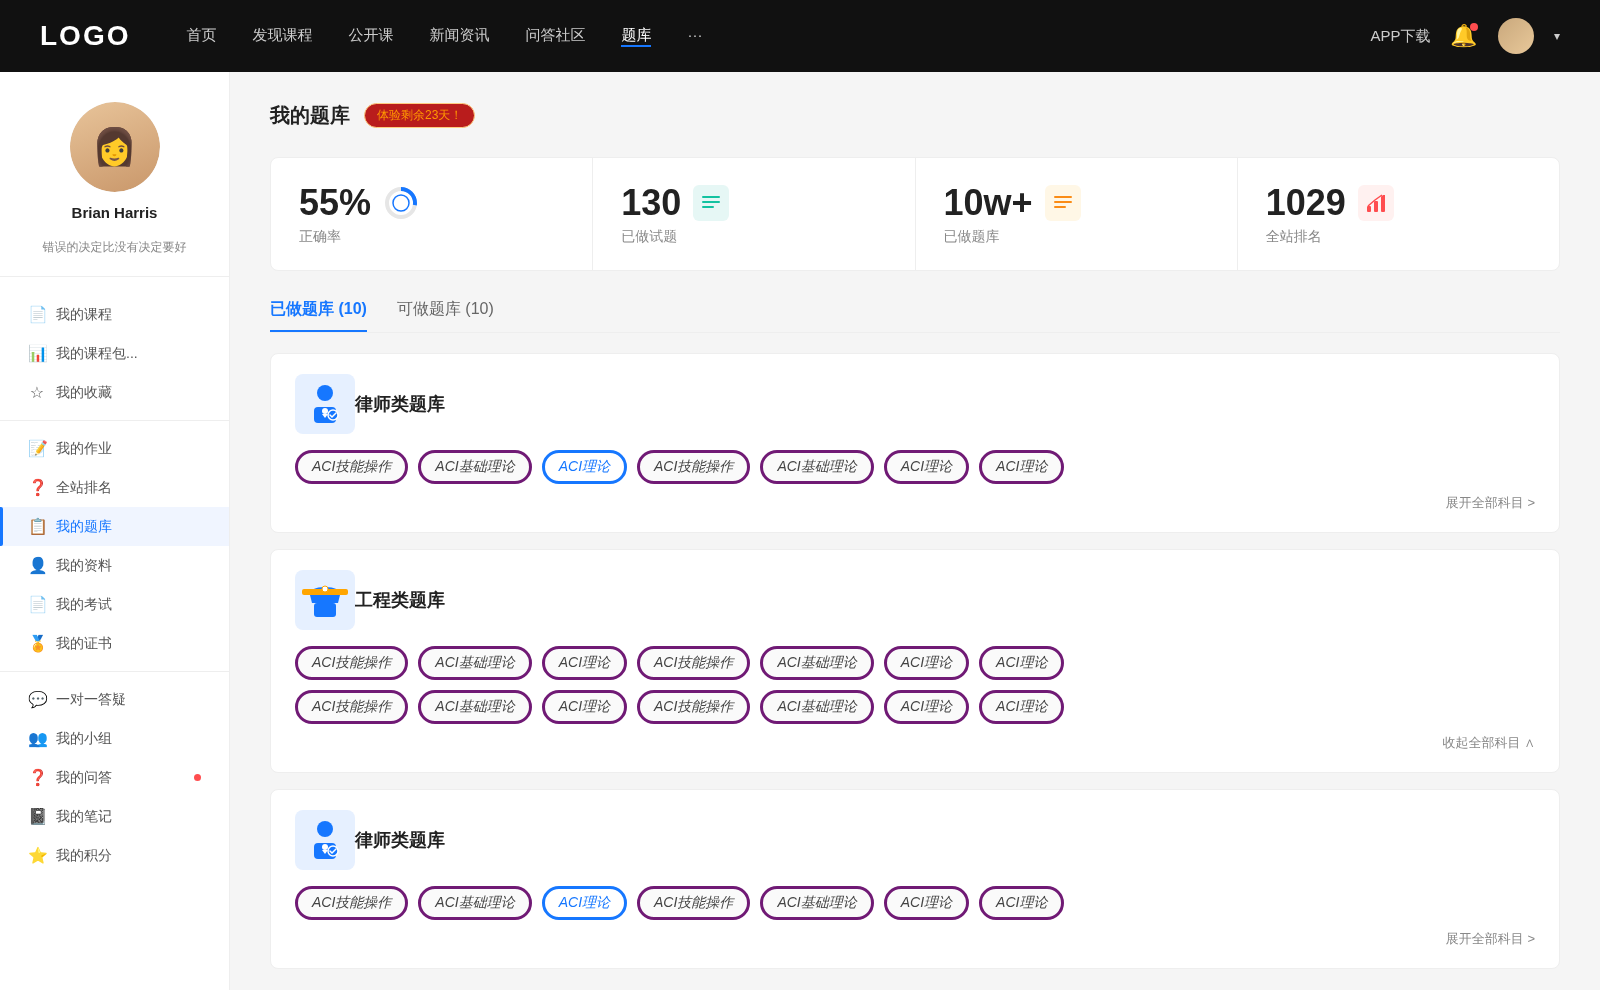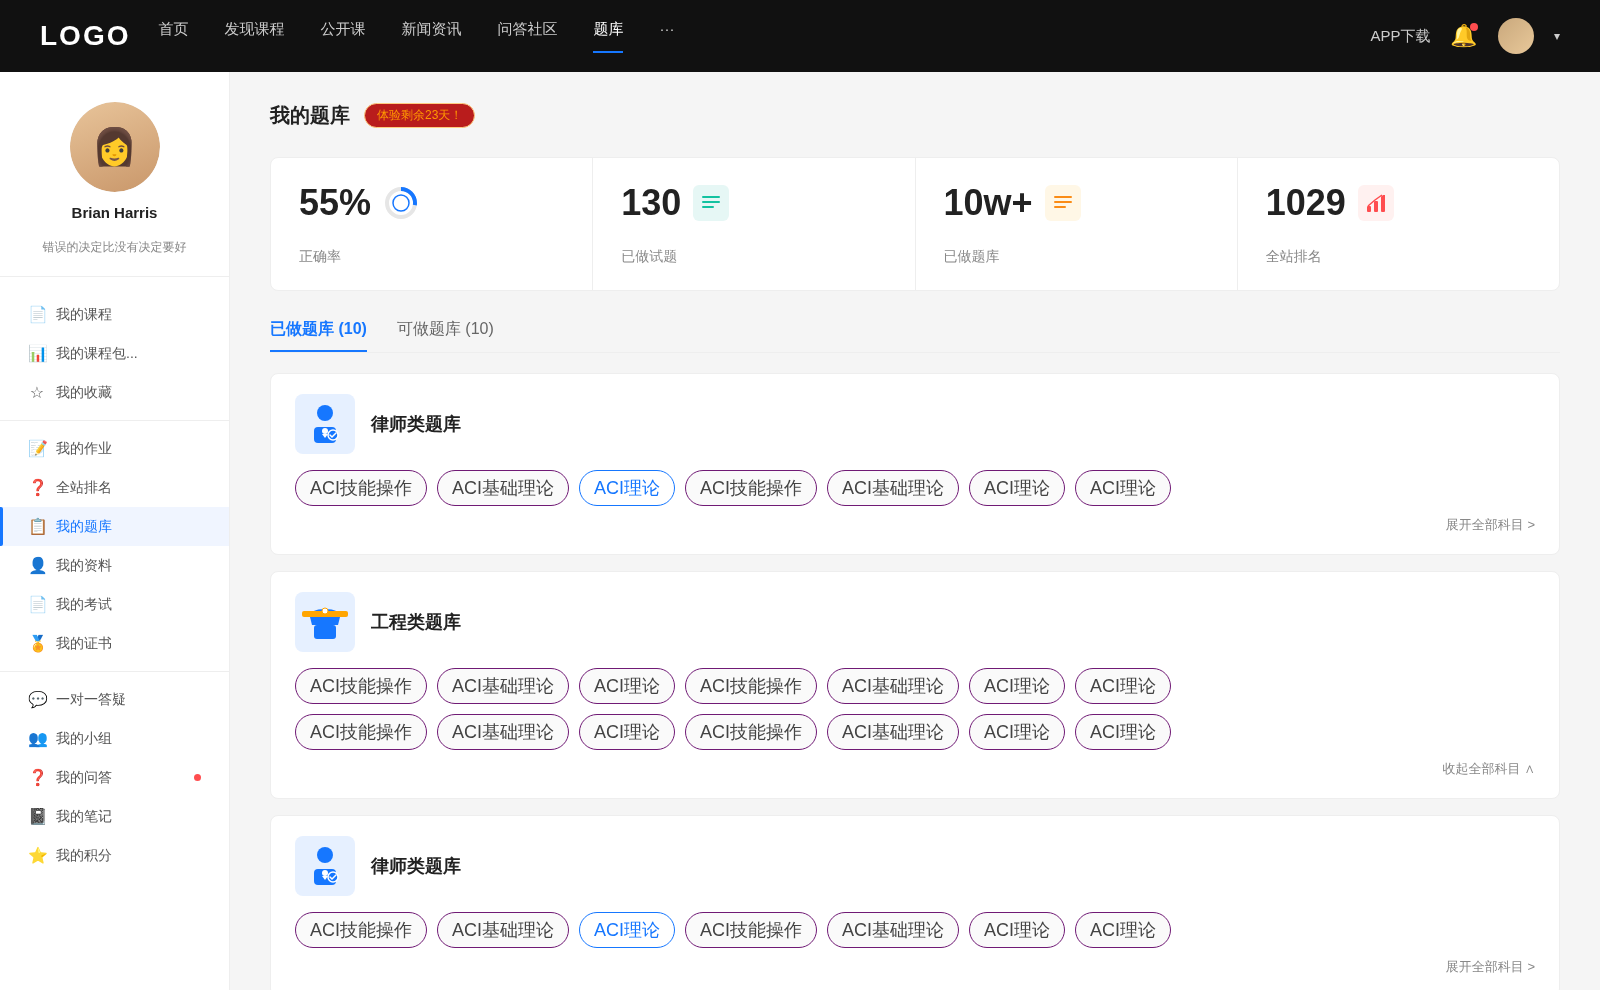--- a/index.html
+++ b/index.html
@@ -3,24 +3,24 @@
   <meta charset="utf-8">
   <style>
     * { box-sizing: border-box; margin: 0; padding: 0; }
     body { font-family: "PingFang SC", "Microsoft YaHei", sans-serif; background: #f5f5f5; min-height: 990px; }
 
     
     .navbar {
       background: #111; height: 72px; display: flex; align-items: center;
       padding: 0 40px; position: fixed; top: 0; left: 0; right: 0; z-index: 100;
     }
-    .navbar-logo { color: #fff; font-size: 28px; font-weight: bold; letter-spacing: 2px; margin-right: 28px; }
+    .navbar-logo { color: #fff; font-size: 28px; font-weight: bold; letter-spacing: 2px; margin-right: 56px; }
     .nav-links { display: flex; gap: 36px; flex: 1; }
     .nav-link { color: #ccc; font-size: 15px; cursor: pointer; text-decoration: none; }
-    .nav-link.active { color: #fff; border-bottom: 2px solid #1677ff; padding-bottom: 12px; }
+    .nav-link.active { color: #fff; border-bottom: 2px solid #1677ff; padding-bottom: 0; }
     .nav-right { display: flex; align-items: center; gap: 20px; }
     .nav-app { color: #ccc; font-size: 15px; }
     .nav-bell { position: relative; cursor: pointer; }
     .nav-bell-icon { font-size: 22px; color: #ccc; }
     .nav-bell-dot { width: 8px; height: 8px; background: #ff4d4f; border-radius: 50%; position: absolute; top: 0; right: 0; }
     .nav-avatar-placeholder { width: 36px; height: 36px; border-radius: 50%; background: linear-gradient(135deg, #c9a87c, #e8c89a); }
     .nav-chevron { color: #ccc; font-size: 12px; cursor: pointer; }
 
     
     .layout { display: flex; padding-top: 72px; min-height: 990px; }
@@ -48,46 +48,46 @@
     
     .main { flex: 1; padding: 30px 40px; }
 
     
     .page-header { display: flex; align-items: center; gap: 14px; margin-bottom: 28px; }
     .page-title { font-size: 20px; font-weight: 600; color: #222; }
     .trial-badge { background: #b91c1c; color: #ff9800; font-size: 12px; padding: 3px 12px; border-radius: 20px; border: 1px solid #ffcc80; }
 
     
     .stats-row { display: flex; gap: 0; margin-bottom: 28px; border: 1px solid #eee; border-radius: 8px; background: #fff; overflow: hidden; }
-    .stat-card { flex: 1; padding: 24px 28px; border-right: 1px solid #eee; display: flex; flex-direction: column; gap: 24px; }
+    .stat-card { flex: 1; padding: 24px 28px; border-right: 1px solid #eee; display: flex; flex-direction: column; gap: 4px; }
     .stat-card:last-child { border-right: none; justify-content: space-between; }
     .stat-top { display: flex; align-items: center; gap: 12px; }
     .stat-value { font-size: 36px; font-weight: 700; color: #222; }
     .stat-icon { width: 36px; height: 36px; border-radius: 6px; display: flex; align-items: center; justify-content: center; font-size: 18px; }
     .stat-icon.blue-pie { background: transparent; }
     .stat-icon.teal { background: #e6f7f5; color: #13c2a0; }
     .stat-icon.orange { background: #fff7e6; color: #fa8c16; }
     .stat-icon.red { background: #fff1f0; color: #ff4d4f; }
     .stat-label { font-size: 14px; color: #888; }
 
     
     .pie-svg { width: 36px; height: 36px; }
 
     
     .tabs { display: flex; gap: 30px; margin-bottom: 20px; border-bottom: 1px solid #eee; }
     .tab { font-size: 16px; padding-bottom: 10px; cursor: pointer; color: #666; }
     .tab.active { color: #1677ff; border-bottom: 2px solid #1677ff; font-weight: 600; }
 
     
     .bank-card { background: #fff; border: 1px solid #eee; border-radius: 8px; padding: 20px 24px; margin-bottom: 16px; }
-    .bank-card-header { display: flex; align-items: center; gap: 16px; margin-bottom: 16px; }
+    .bank-card-header { display: flex; align-items: center; margin-bottom: 16px; }
     .bank-icon { width: 60px; height: 60px; border-radius: 8px; background: #e6f0ff; display: flex; align-items: center; justify-content: center; font-size: 32px; flex-shrink: 0; }
     .bank-title { font-size: 18px; font-weight: 600; color: #222; }
     .bank-tags { display: flex; flex-wrap: wrap; gap: 10px; }
-    .tag { display: inline-block; padding: 5px 14px; border: 1px solid #701a75; border-radius: 20px; font-size: 18px; color: #444; cursor: pointer; background: #fafafa; }
+    .tag { display: inline-block; padding: 5px 14px; border: 3px solid #701a75; border-radius: 20px; font-size: 14px; color: #444; cursor: pointer; background: #fafafa; font-style: italic; }
     .tag.active { border-color: #1677ff; color: #1677ff; background: #fff; }
     .bank-expand { text-align: right; font-size: 13px; color: #888; cursor: pointer; margin-top: 10px; }
   </style>
 </head>
 <body>
 
 <nav class="navbar">
   <div class="navbar-logo">LOGO</div>
   <div class="nav-links">
     <a class="nav-link">首页</a>

